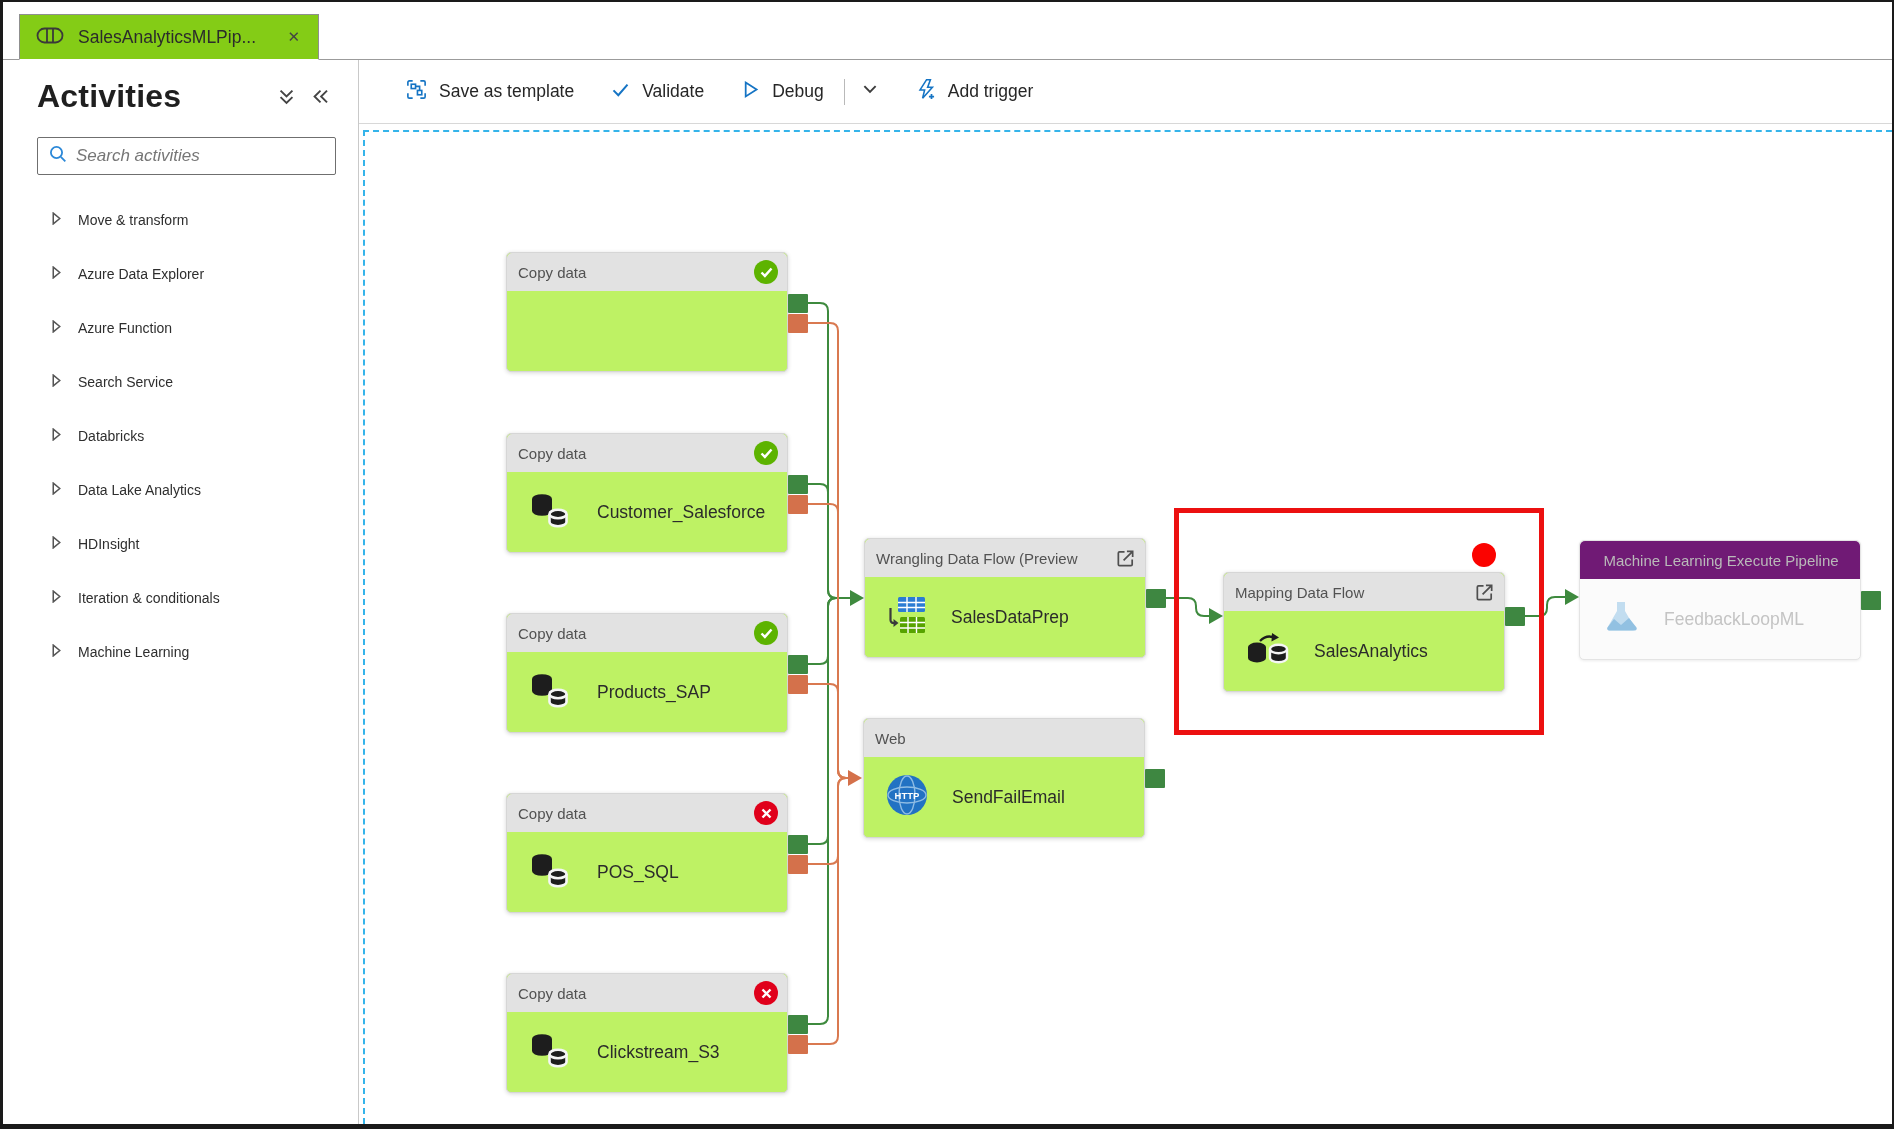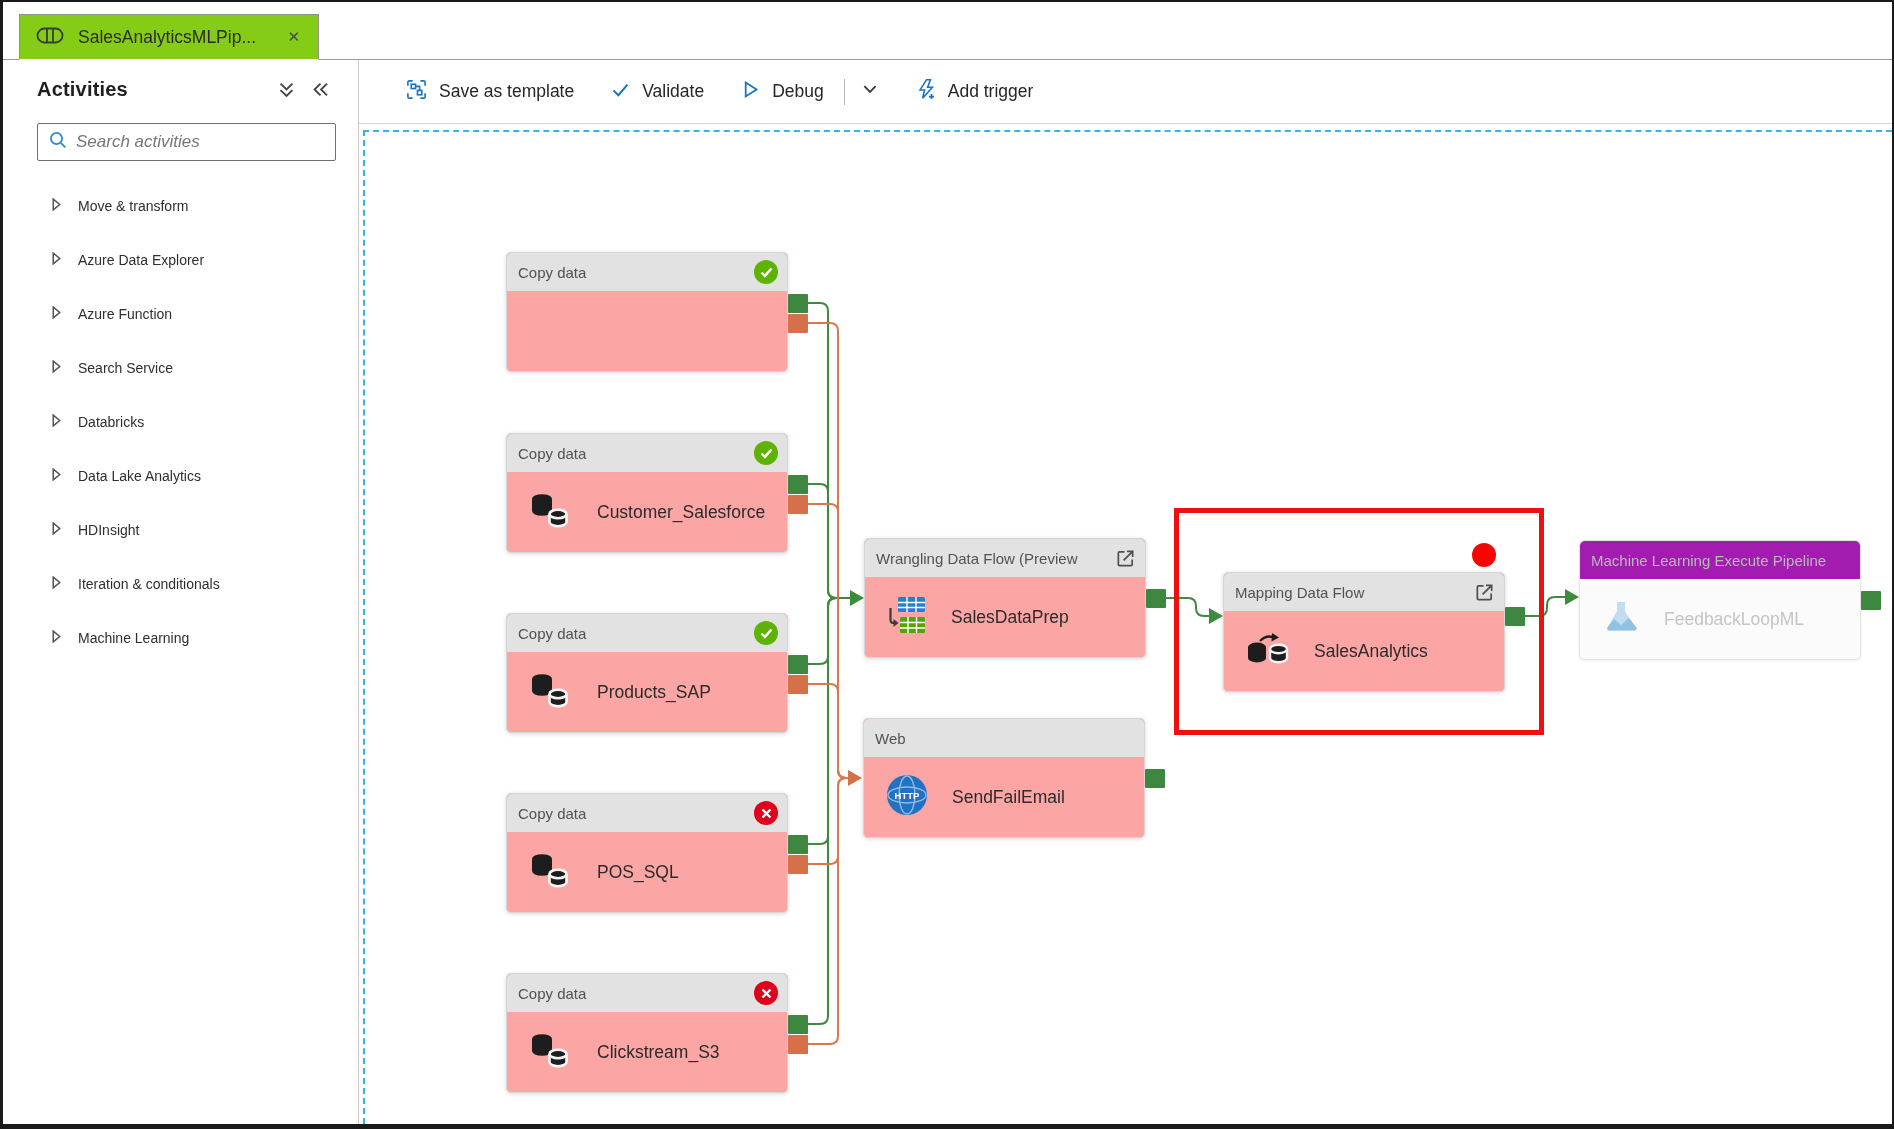--- a/index.html
+++ b/index.html
@@ -13,21 +13,21 @@
   .tab { margin-left:16px; height:46px; display:flex; align-items:center; gap:14px; padding:0 18px 0 16px;
          background:#84cc16; border:1px solid #8f8f8f; border-bottom:1px solid #fff; margin-bottom:-1px; min-width:300px; }
   .tab-title { font-size:17.5px; color:#2b2b2b; white-space:nowrap; }
   .tab-close { font-size:15px; color:#444; margin-left:auto; cursor:pointer; }
 
   .content { flex:1; display:flex; min-height:0; }
 
   
   .sidebar { width:356px; flex:0 0 356px; border-right:1px solid #c9c9c9; padding:18px 0 0 0; background:#fff; }
   .side-head { display:flex; align-items:center; padding:0 28px 0 34px; }
-  .side-title { font-size:20px; font-weight:700; color:#1f1f1f; letter-spacing:.2px; }
+  .side-title { font-size:32px; font-weight:700; color:#1f1f1f; letter-spacing:.2px; }
   .side-head .icons { margin-left:auto; display:flex; gap:16px; align-items:center; }
   .side-head .icons span { cursor:pointer; display:inline-flex; }
   .searchbox { margin:22px 22px 10px 34px; height:38px; border:1px solid #6f6f6f; border-radius:2px;
                display:flex; align-items:center; padding:0 10px; gap:8px; }
   .searchbox input { border:none; outline:none; flex:1; font-size:17px; font-family:inherit; color:#333; }
   .searchbox input::placeholder { font-style:italic; color:#767676; }
   .side-list { margin-top:18px; }
   .side-item { height:54px; display:flex; align-items:center; gap:16px; padding-left:48px; font-size:14px; color:#2e2e2e; cursor:pointer; }
 
   
@@ -36,33 +36,33 @@
   .tbtn { display:flex; align-items:center; gap:11px; font-size:17.5px; color:#262626; cursor:pointer; white-space:nowrap; }
   .tb-gap { width:36px; }
   .tb-divider { width:1px; height:26px; background:#b9b9b9; margin:0 16px 0 20px; }
 
   
   .canvas { position:relative; flex:1; background:#fff; overflow:hidden; }
   .dash-top  { position:absolute; left:4px; right:0; top:6px;  border-top:2px dashed #35b4ea; }
   .dash-left { position:absolute; left:4px; top:6px; bottom:0; border-left:2px dashed #35b4ea; }
   svg.wires { position:absolute; left:0; top:0; pointer-events:none; }
 
-  .node { position:absolute; width:282px; height:120px; background:#fca5a5; border:1px solid #d6d6d6; border-radius:5px;
+  .node { position:absolute; width:282px; height:120px; background:#bef264; border:1px solid #d6d6d6; border-radius:5px;
           box-shadow:0 1px 4px rgba(0,0,0,.16); cursor:pointer; }
   .node-header { height:38px; background:#e2e2e2; border-radius:5px 5px 0 0; display:flex; align-items:center; padding:0 9px 0 11px;
                  font-size:15px; color:#525252; }
   .node-type { flex:1; white-space:nowrap; overflow:hidden; }
   .node-body { height:81px; display:flex; align-items:center; padding:0 16px 0 22px; gap:24px; font-size:17.5px; color:#2b2b2b; }
   .badge { width:24px; height:24px; border-radius:50%; display:flex; align-items:center; justify-content:center; flex:0 0 24px; }
   .badge.success { background:#5db300; }
   .badge.error { background:#e0001b; }
   .badge svg { display:block; }
   .ext-icon { display:inline-flex; }
   .node.disabled { background:#fbfbfb; border-color:#e4e4e4; box-shadow:0 1px 3px rgba(0,0,0,.08); }
-  .node.disabled .node-header { background:#a21caf; color:#b9b9b9; }
+  .node.disabled .node-header { background:#701a75; color:#b9b9b9;text-align:center; }
   .node.disabled .node-body { color:#c4c4c4; }
 
   .port { position:absolute; width:20px; height:19px; border-radius:1px; }
   .port.green { background:#3e8741; }
   .port.orange { background:#d4714b; }
 
   .hl-rect { position:absolute; left:815px; top:384px; width:370px; height:227px; border:5px solid #ec1010; }
   .red-dot { position:absolute; left:1113px; top:419px; width:24px; height:24px; border-radius:50%; background:#fb0300; }
 </style>
 </head>

